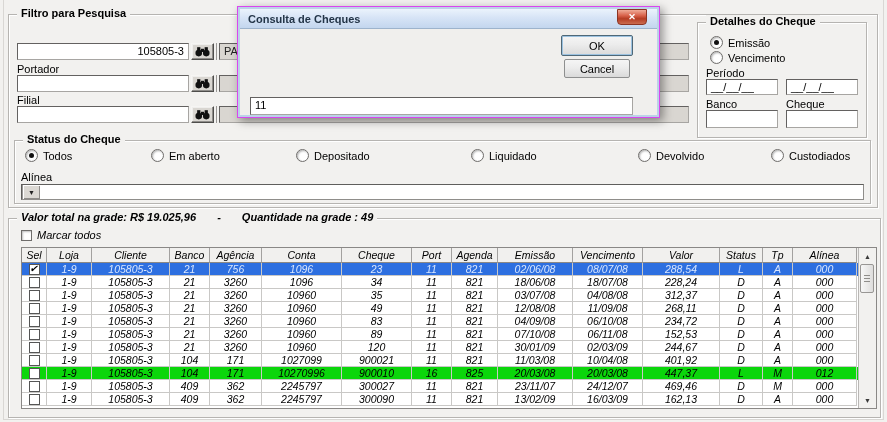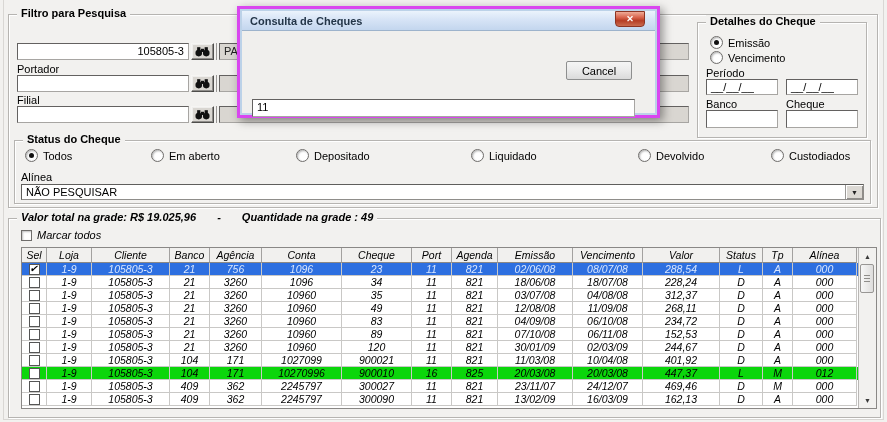--- a/index.html
+++ b/index.html
@@ -31,21 +31,21 @@
       flex:none;position:relative;box-sizing:border-box;}
   .cb.on::after{content:"\2714";position:absolute;left:0;top:-2px;font-size:10px;line-height:11px;color:#000;}
   
   .combo{position:absolute;background:#fff;border:1px solid #8f8d8a;border-top-color:#5f5e5c;border-left-color:#5f5e5c;
          display:flex;align-items:stretch;box-sizing:border-box;cursor:pointer;}
   .combo .cv{flex:1;padding:0 4px;line-height:14px;overflow:hidden;white-space:nowrap;}
   .combo .cbtn{width:17px;background:#dcd9d4;border-left:1px solid #9a9896;box-shadow:inset 1px 1px 0 #fff,inset -1px -1px 0 #8f8d8a;
                display:flex;align-items:center;justify-content:center;font-size:7px;color:#222;flex:none;}
   
   .dlg{position:absolute;left:237px;top:6px;width:423px;height:112px;background:#f0efed;
-       border:3px solid #d946ef;box-shadow:inset 0 0 0 2px #bcd2e8,3px 3px 9px rgba(0,0,0,.4);z-index:50;box-sizing:border-box;}
+       border:1px solid #d946ef;box-shadow:inset 0 0 0 2px #bcd2e8,3px 3px 9px rgba(0,0,0,.4);z-index:50;box-sizing:border-box;}
   .dlg-tb{position:absolute;left:2px;top:2px;right:2px;height:20px;
           background:linear-gradient(#ebf3fc,#d7e4f6 45%,#c3d6ee);border-bottom:1px solid #9db3cc;
           display:flex;align-items:center;padding-left:8px;font-weight:bold;color:#233548;box-sizing:border-box;}
   .dlg-close{position:absolute;right:12px;top:2px;width:30px;height:16px;border-radius:0 0 4px 4px;
              background:linear-gradient(#efab97,#d8624b 40%,#b53d24 62%,#ca6b4f);
              border:1px solid #8c3423;color:#fff;font-size:9px;font-weight:bold;
              display:flex;align-items:center;justify-content:center;cursor:pointer;box-sizing:border-box;}
   .dlg-body{position:absolute;left:2px;top:22px;right:2px;bottom:2px;background:#f0efed;}
   .wbtn{position:absolute;background:linear-gradient(#f5f5f5,#ececec 45%,#dadada);border:1px solid #8e8f8f;
         border-radius:2px;display:flex;align-items:center;justify-content:center;cursor:pointer;box-sizing:border-box;}
@@ -140,21 +140,20 @@
       <div class="radio" style="left: 12px; top: 28px;">
         <span class="rc"></span>
         <span>Vencimento</span>
       </div>
     </div>
 
   <div class="gb" style="left:14px;top:140px;width:855px;height:62px;" id="status-group">
     <span class="gb-cap">Status do Cheque</span>
     <span class="lbl" style="left:6px;top:30px;">Alínea</span>
     <div class="combo" style="left:6px;top:43px;width:843px;height:16px;">
-      <span class="cv">NÃO PESQUISAR</span>
       <span class="cbtn">
           <span>▼</span>
         </span>
     </div>
   <div class="radio on" style="left: 10px; top: 8px;">
         <span class="rc"></span>
         <span>Todos</span>
       </div>
       <div class="radio" style="left: 136px; top: 8px;">
         <span class="rc"></span>
@@ -431,19 +430,22 @@
   </div>
 
   <div class="dlg">
     <div class="dlg-tb">
       <span>Consulta de Cheques</span>
     </div>
     <div class="dlg-close">
       <span>✕</span>
     </div>
     <div class="dlg-body">
+      <div class="wbtn def" style="left:321px;top:6px;width:72px;height:21px;">
+        <span>OK</span>
+      </div>
       <div class="wbtn" style="left:324px;top:30px;width:66px;height:19px;">
         <span>Cancel</span>
       </div>
       <div class="tb" style="left:10px;top:68px;width:383px;height:18px;">11</div>
     </div>
   </div>
 </div>
 
 </body></html>

